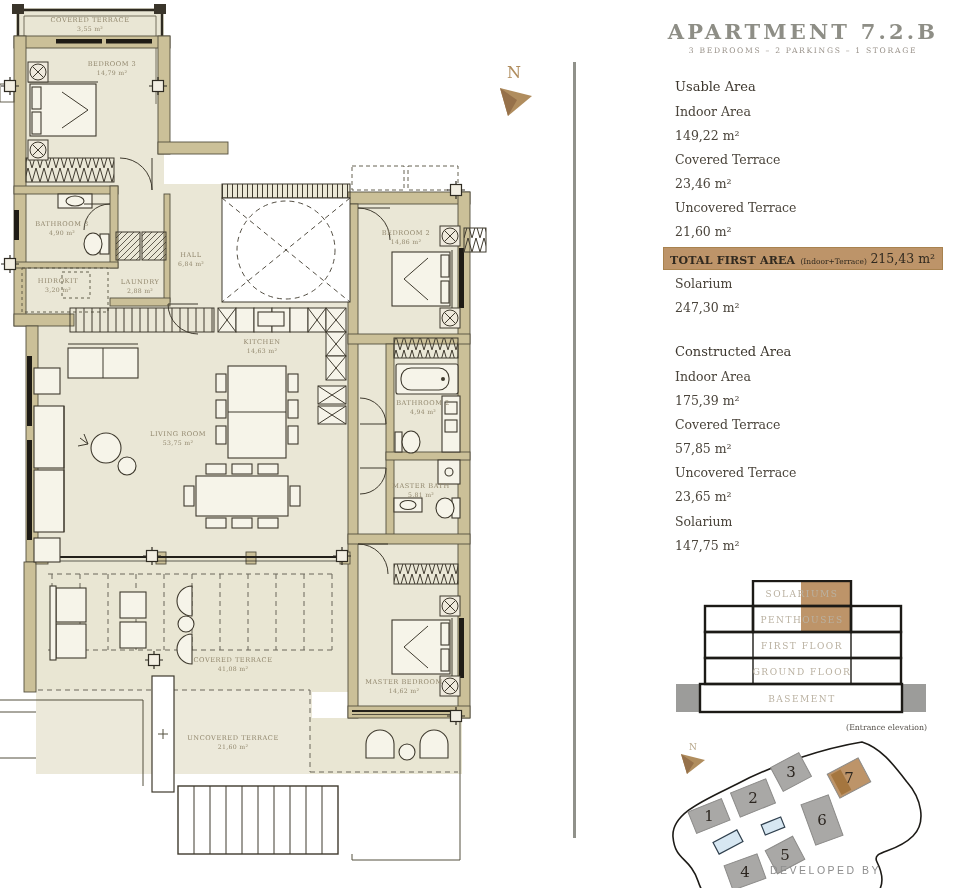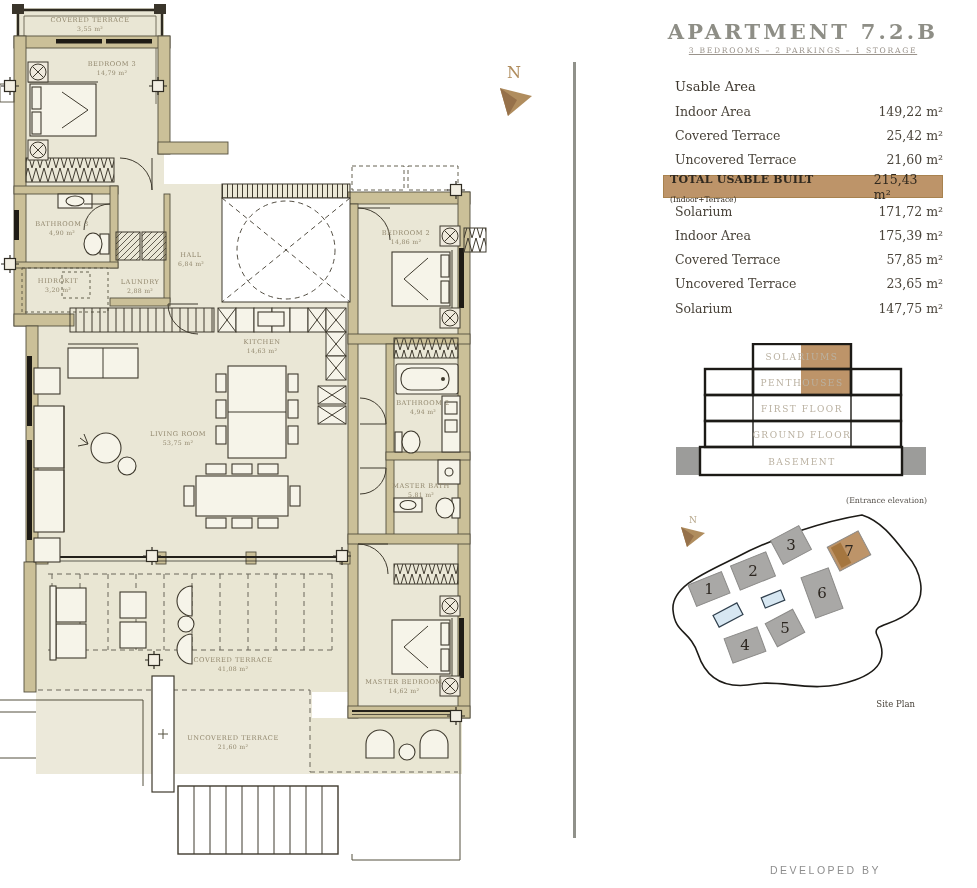--- a/index.html
+++ b/index.html
@@ -17,32 +17,32 @@
   .wall{fill:#cbc098;stroke:#55503f;stroke-width:.9;}
   .thinline{stroke:#3f3a2e;stroke-width:1;fill:none;}
   .furn{fill:#f6f4e9;stroke:#3f3a2e;stroke-width:1.1;}
   .furnline{stroke:#3f3a2e;stroke-width:1;fill:none;}
   .dashedl{stroke:#6b665a;stroke-width:1;fill:none;stroke-dasharray:5 4;}
   .ctxline{stroke:#55503f;stroke-width:1;fill:none;}
 
   
   .panel{position:absolute;left:663px;top:20px;width:280px;color:#4a443b;}
   .apt-title{text-align:center;font-size:21px;font-weight:600;letter-spacing:3.2px;color:#8e8e86;line-height:1.1;}
-  .apt-subtitle{text-align:center;font-size:7.6px;letter-spacing:1.7px;color:#9a938b;margin-top:3px;text-decoration:underline;}
+  .apt-subtitle{text-align:center;font-size:7.6px;letter-spacing:1.7px;color:#9a938b;margin-top:3px;}
   .sec-heading{font-weight:normal;font-size:13px;color:#3d372e;margin:24px 0 6px 12px;}
-  .area-row{display:flex;justify-content:space-between;align-items:baseline;font-size:12.5px;line-height:24px;padding-left:12px;}
+  .area-row{display:flex;justify-content:space-between;align-items:baseline;font-size:12.5px;line-height:24px;padding-left:12px;flex-direction:column;}
   .total-bar{background:#bd9469;border:1px solid #a8824f;display:flex;justify-content:space-between;align-items:center;height:21px;padding:0 7px 0 6px;margin:3px 0 2px 0;color:#30291f;}
   .total-label{font-weight:bold;font-size:11px;letter-spacing:.2px;}
   .total-note{font-weight:normal;font-size:7.5px;}
   .total-value{font-weight:normal;font-size:12.5px;}
   .sol-row{margin-top:1px;}
 
   
   .elevation-wrap{margin:22px 0 0 12px;width:252px;}
-  .elev-caption{text-align:right;font-size:7.8px;color:#55504a;margin-top:15px;}
+  .elev-caption{text-align:right;font-size:7.8px;color:#55504a;margin-top:5px;}
   .elev-label{fill:#bab1a1;font-size:9px;letter-spacing:1.5px;text-anchor:middle;font-family:"DejaVu Serif",serif;}
 
   
   #siteplan{margin:4px 0 0 -6px;}
   .bnum{fill:#2c2620;font-size:15px;text-anchor:middle;font-family:"DejaVu Serif",serif;}
   .siteplan-label{fill:#4a443b;font-size:8.5px;text-anchor:end;font-family:"DejaVu Serif",serif;}
 
   .footer{position:absolute;left:770px;top:864px;font-family:"Liberation Sans",sans-serif;
     font-size:10.5px;letter-spacing:2.5px;color:#8e8e8e;}
 </style>
@@ -354,36 +354,37 @@
   <div class="apt-title">APARTMENT 7.2.B</div>
   <div class="apt-subtitle">3 BEDROOMS – 2 PARKINGS – 1 STORAGE</div>
 
   <div class="sec-heading">Usable Area</div>
   <div class="area-row">
     <span>Indoor Area</span>
     <span>149,22 m²</span>
   </div>
   <div class="area-row">
     <span>Covered Terrace</span>
-    <span>25,42 m²</span>
+    <span>23,46 m²</span>
   </div>
   <div class="area-row">
     <span>Uncovered Terrace</span>
     <span>21,60 m²</span>
   </div>
   <div class="total-bar">
-    <span><span class="total-label">TOTAL USABLE BUILT</span>
+    <span><span class="total-label">TOTAL FIRST AREA</span>
       <span class="total-note">(Indoor+Terrace)</span></span>
     <span class="total-value">215,43 m²</span>
   </div>
   <div class="area-row sol-row">
     <span>Solarium</span>
-    <span>171,72 m²</span>
-  </div>
-
+    <span>247,30 m²</span>
+  </div>
+
+  <div class="sec-heading">Constructed Area</div>
   <div class="area-row">
     <span>Indoor Area</span>
     <span>175,39 m²</span>
   </div>
   <div class="area-row">
     <span>Covered Terrace</span>
     <span>57,85 m²</span>
   </div>
   <div class="area-row">
     <span>Uncovered Terrace</span>

